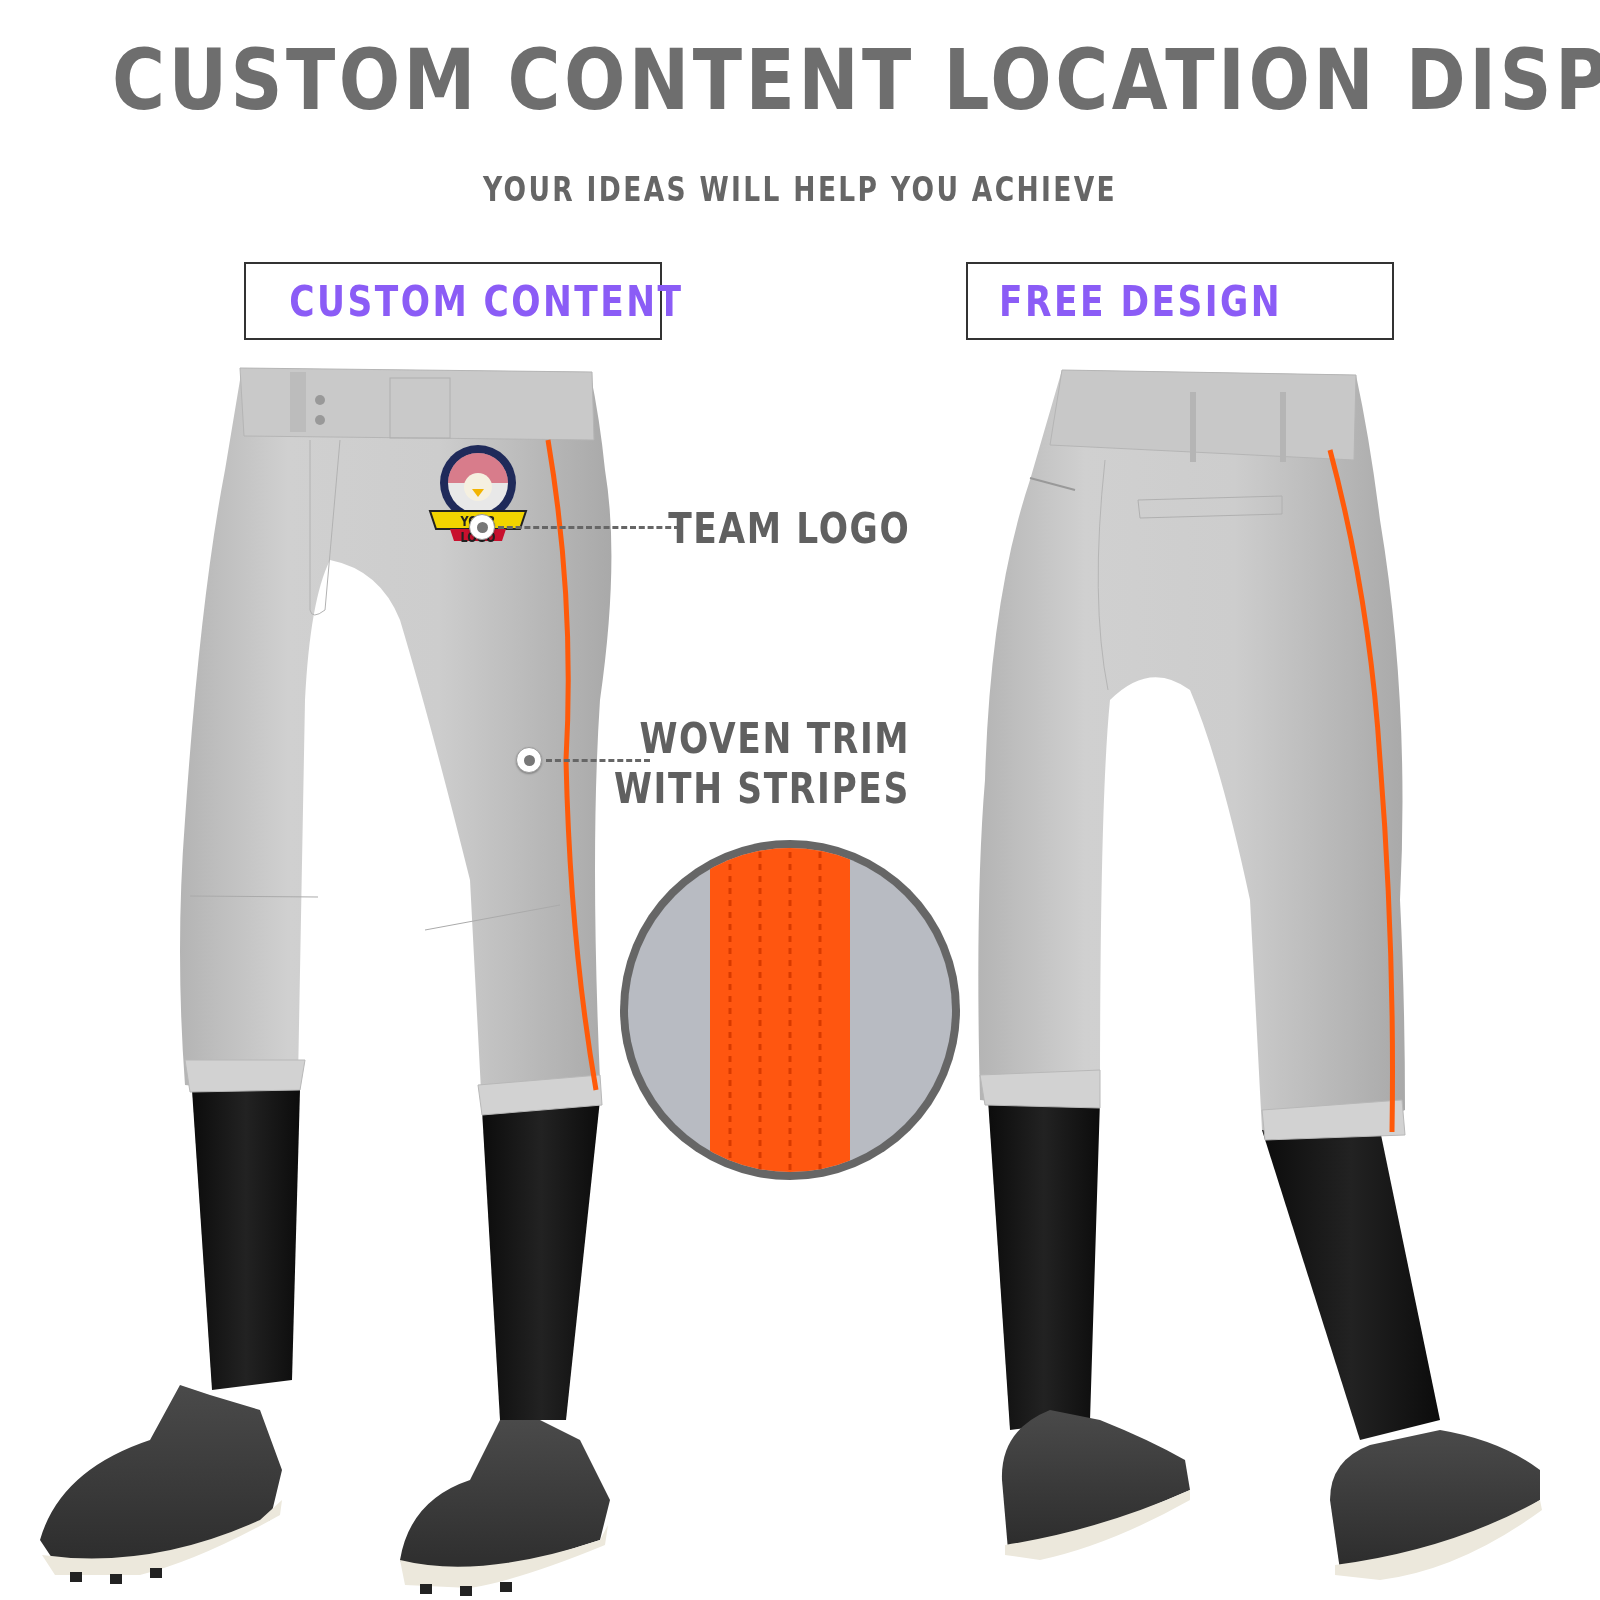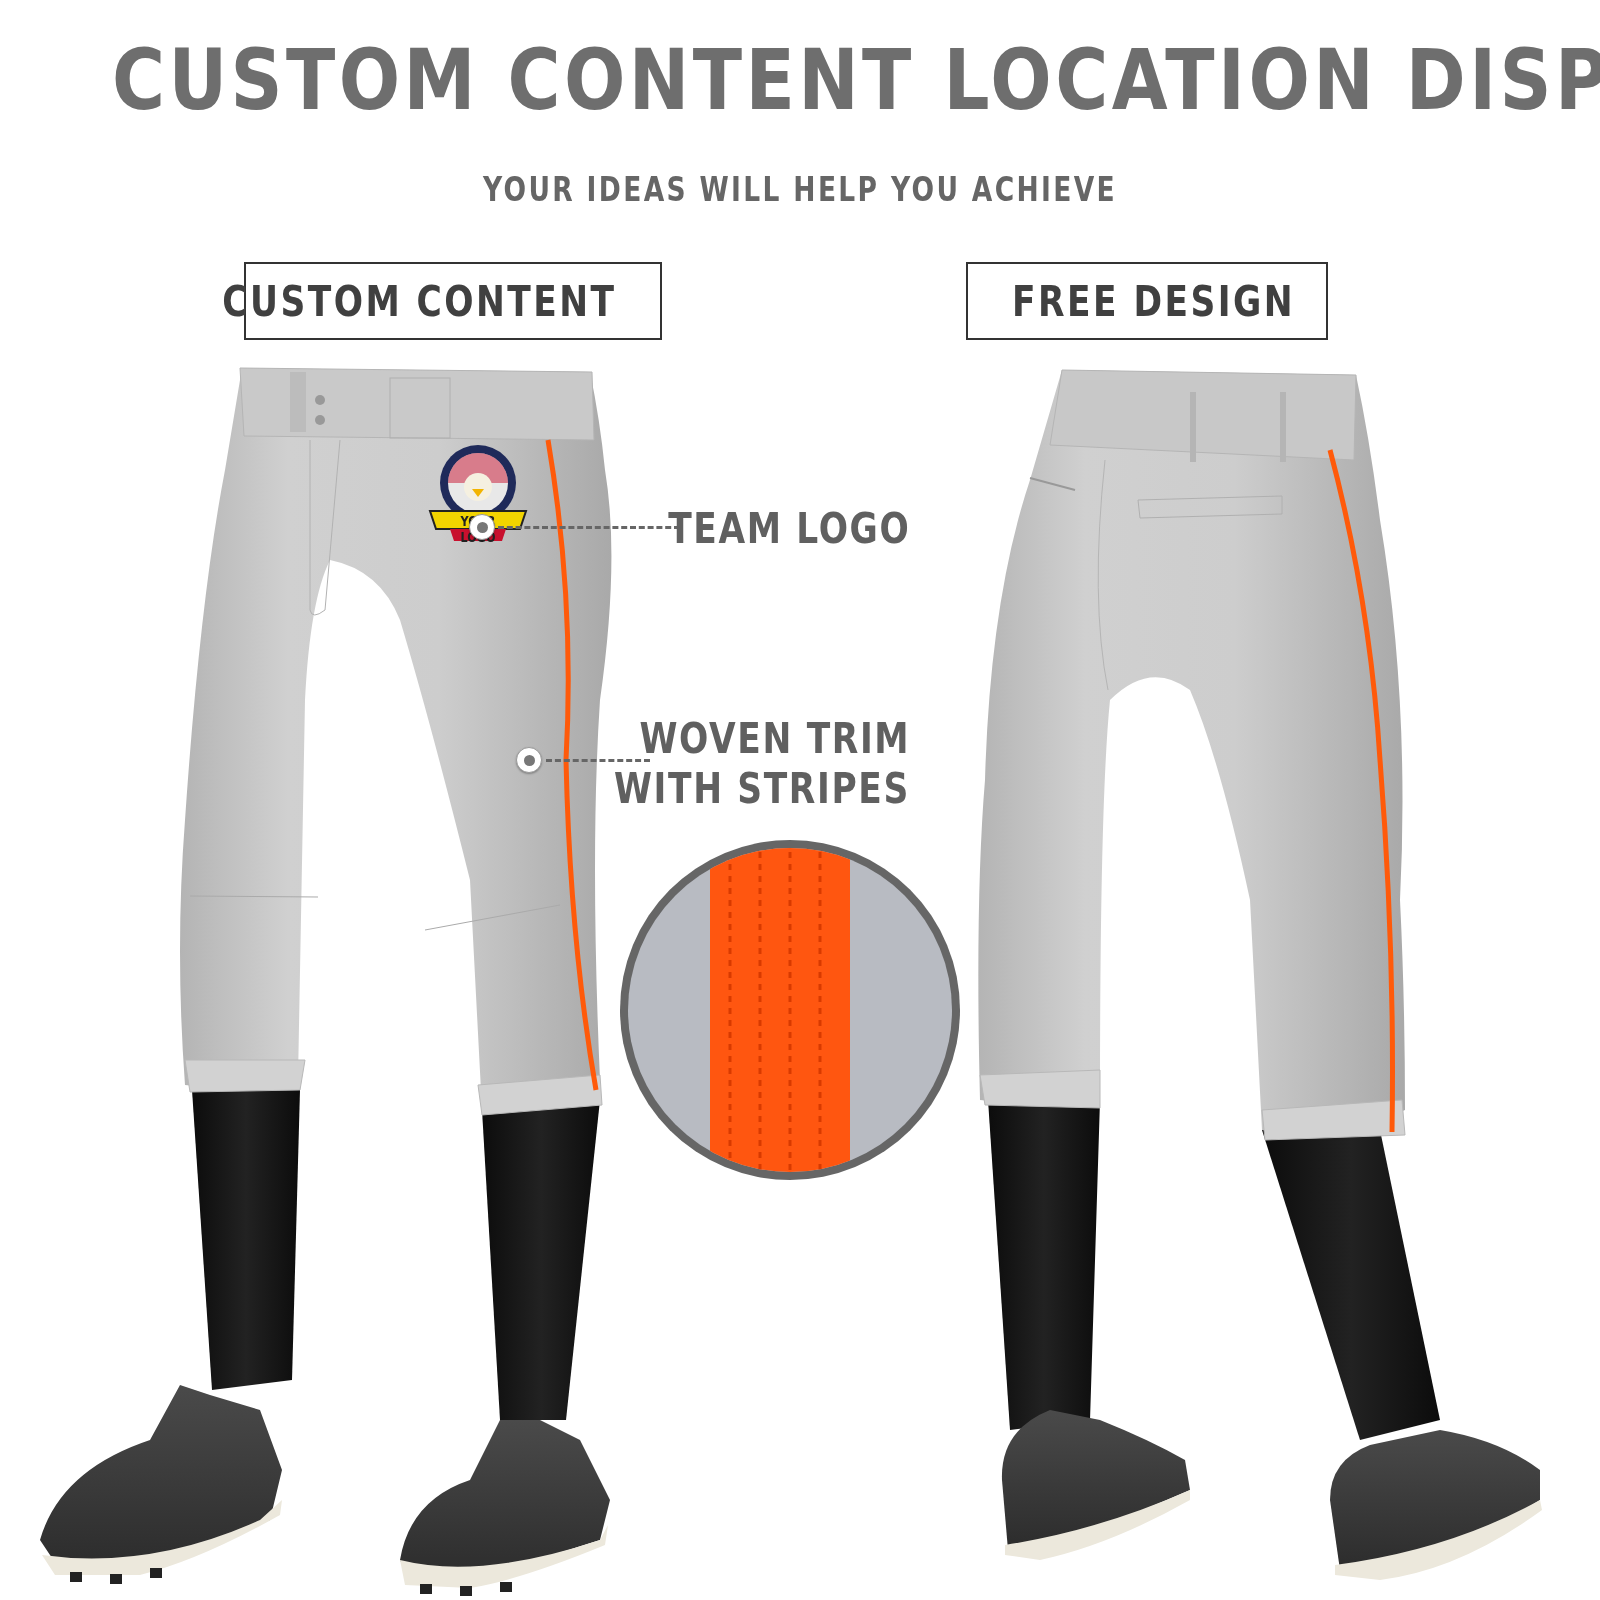--- a/index.html
+++ b/index.html
@@ -10,22 +10,22 @@
     color:#6e6e6e; letter-spacing:4px; transform:scaleX(0.86); transform-origin:center;
     white-space:nowrap; line-height:1;
   }
   .subtitle {
     position:absolute; left:0; top:172px; width:1600px; text-align:center;
     font-family:"DejaVu Sans", sans-serif; font-weight:bold; font-size:34px;
     color:#666; letter-spacing:3px; transform:scaleX(0.78); transform-origin:center; line-height:1;
   }
   .label-box {
     position:absolute; border:2px solid #333; background:#fff;
-    display:flex; align-items:center; justify-content:flex-end;
-    font-family:"DejaVu Sans", sans-serif; font-weight:bold; color:#404040;
+    display:flex; align-items:center; justify-content:flex-start;
+    font-family:"DejaVu Sans", sans-serif; font-weight:bold; color:#8b5cf6;
     font-size:42px; letter-spacing:3px; box-sizing:border-box;
   }
   .label-box span { display:inline-block; transform:scaleX(0.82); white-space:nowrap; }
   .callout-text {
     position:absolute; font-family:"DejaVu Sans", sans-serif; font-weight:bold;
     color:#606060; font-size:42px; letter-spacing:2px; line-height:50px; text-align:right;
     transform:scaleX(0.82); transform-origin:right center; white-space:nowrap;
   }
   .dash { position:absolute; height:0; border-top:3px dashed #666; }
   .dot {
@@ -38,21 +38,21 @@
 </style>
 </head>
 <body>
 
 <div class="title">CUSTOM CONTENT LOCATION DISPLAY</div>
 <div class="subtitle">YOUR IDEAS WILL HELP YOU ACHIEVE</div>
 
 <div class="label-box" style="left:244px; top:262px; width:418px; height:78px;">
   <span>CUSTOM CONTENT</span>
 </div>
-<div class="label-box" style="left:966px; top:262px; width:362px; height:78px;">
+<div class="label-box" style="left:966px; top:262px; width:428px; height:78px;">
   <span>FREE DESIGN</span>
 </div>
 
 <svg width="1600" height="1600" viewBox="0 0 1600 1600" style="left:0;top:0;">
   <defs>
     <linearGradient id="pg" x1="0" x2="1" y1="0" y2="0">
       <stop offset="0" stop-color="#b4b4b4"></stop>
       <stop offset="0.25" stop-color="#d0d0d0"></stop>
       <stop offset="0.6" stop-color="#cdcdcd"></stop>
       <stop offset="1" stop-color="#a9a9a9"></stop>

